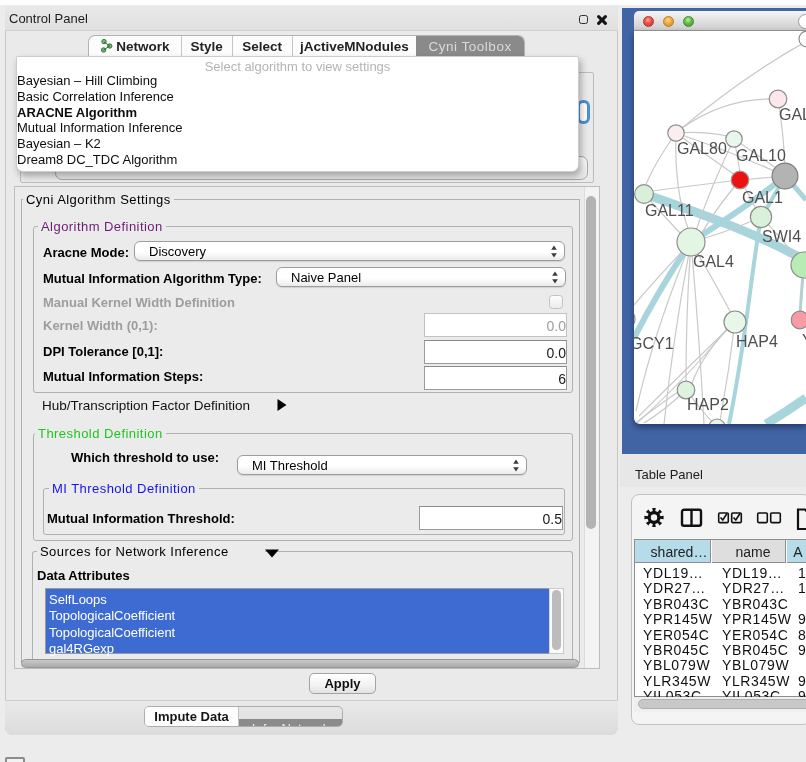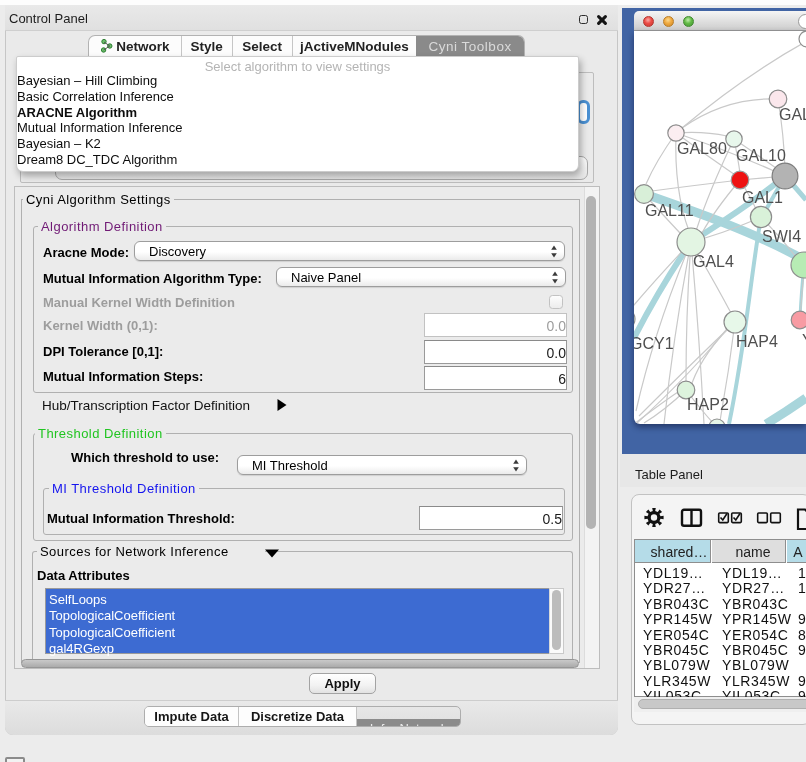--- a/index.html
+++ b/index.html
@@ -187,21 +187,20 @@
 <div class="row" style="top:52px;">gal4RGexp</div>
 </div>
 <div class="abs" id="listsb">
     <div class="th"></div>
   </div>
 <div class="abs hsb"></div>
 <div class="abs" id="applybtn">Apply</div>
 <div class="abs" id="botbar"></div>
 <div class="abs" id="seg">
 <div class="s" style="width:94px;">Impute Data</div>
-<div class="s" style="width:118px;">Discretize Data</div>
 <div class="s sel" style="width:103px;margin-top:12px;">Infer Network</div>
 </div>
 <div class="abs" id="cornerbtn"></div>
 
 <div class="abs" id="bluewin"></div>
 <div class="abs" id="titlebar">
 <span class="tl" style="left:9px; background:radial-gradient(circle at 4px 3px,#f9aaa5,#ec4b45 45%,#c33a33); border:1px solid #b5352e;"></span>
 <span class="tl" style="left:29px; background:radial-gradient(circle at 4px 3px,#fbd98e,#f0a93f 45%,#c8862a); border:1px solid #ba7d26;"></span>
 <span class="tl" style="left:49px; background:radial-gradient(circle at 4px 3px,#c0eda9,#62ba46 45%,#459334); border:1px solid #418a30;"></span>
 </div>

